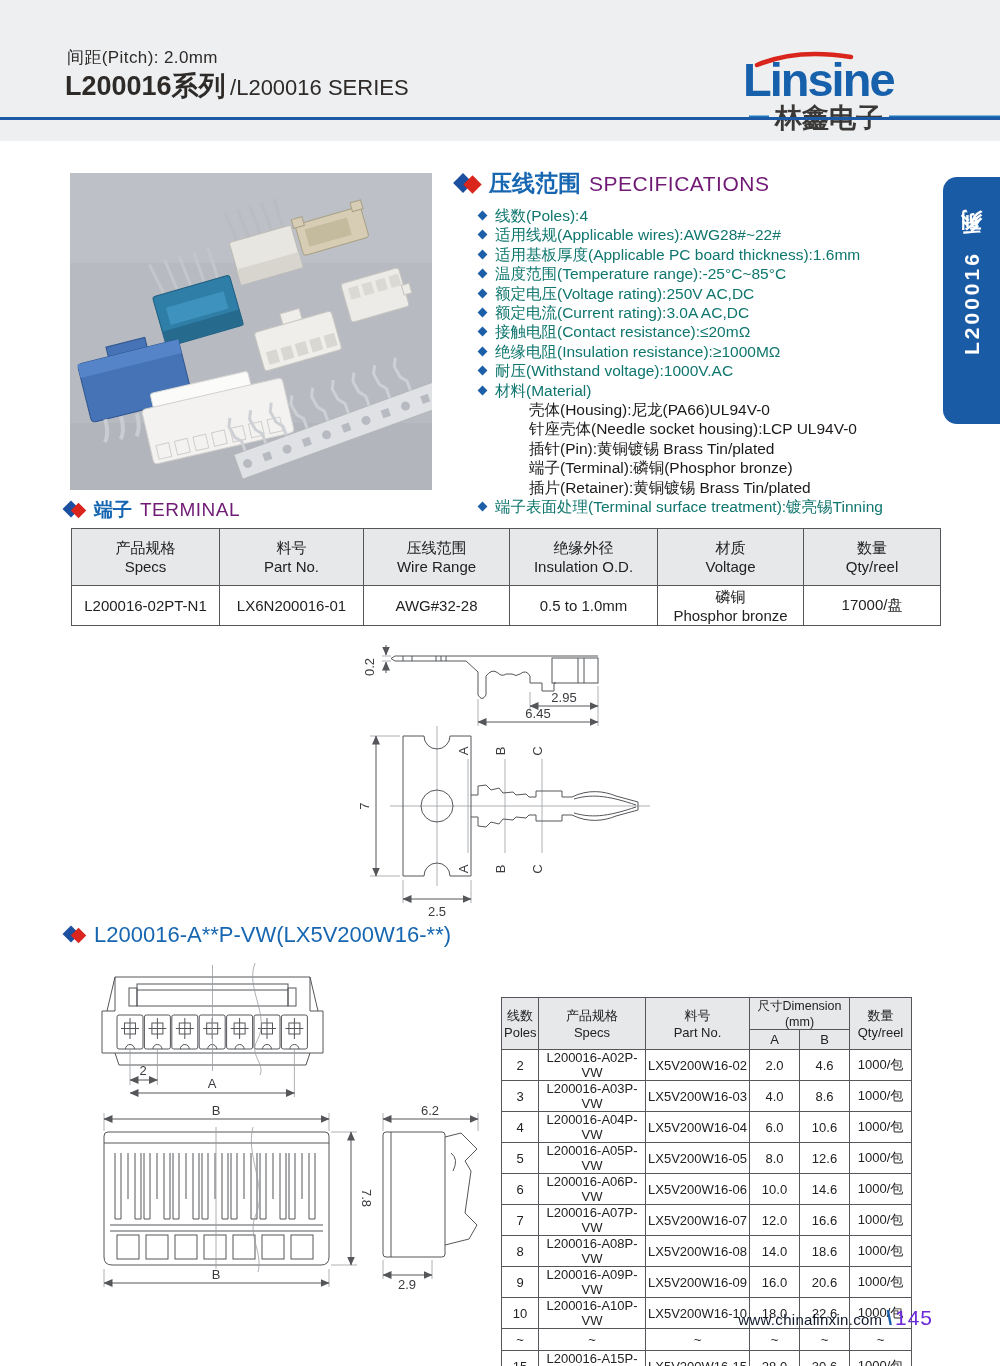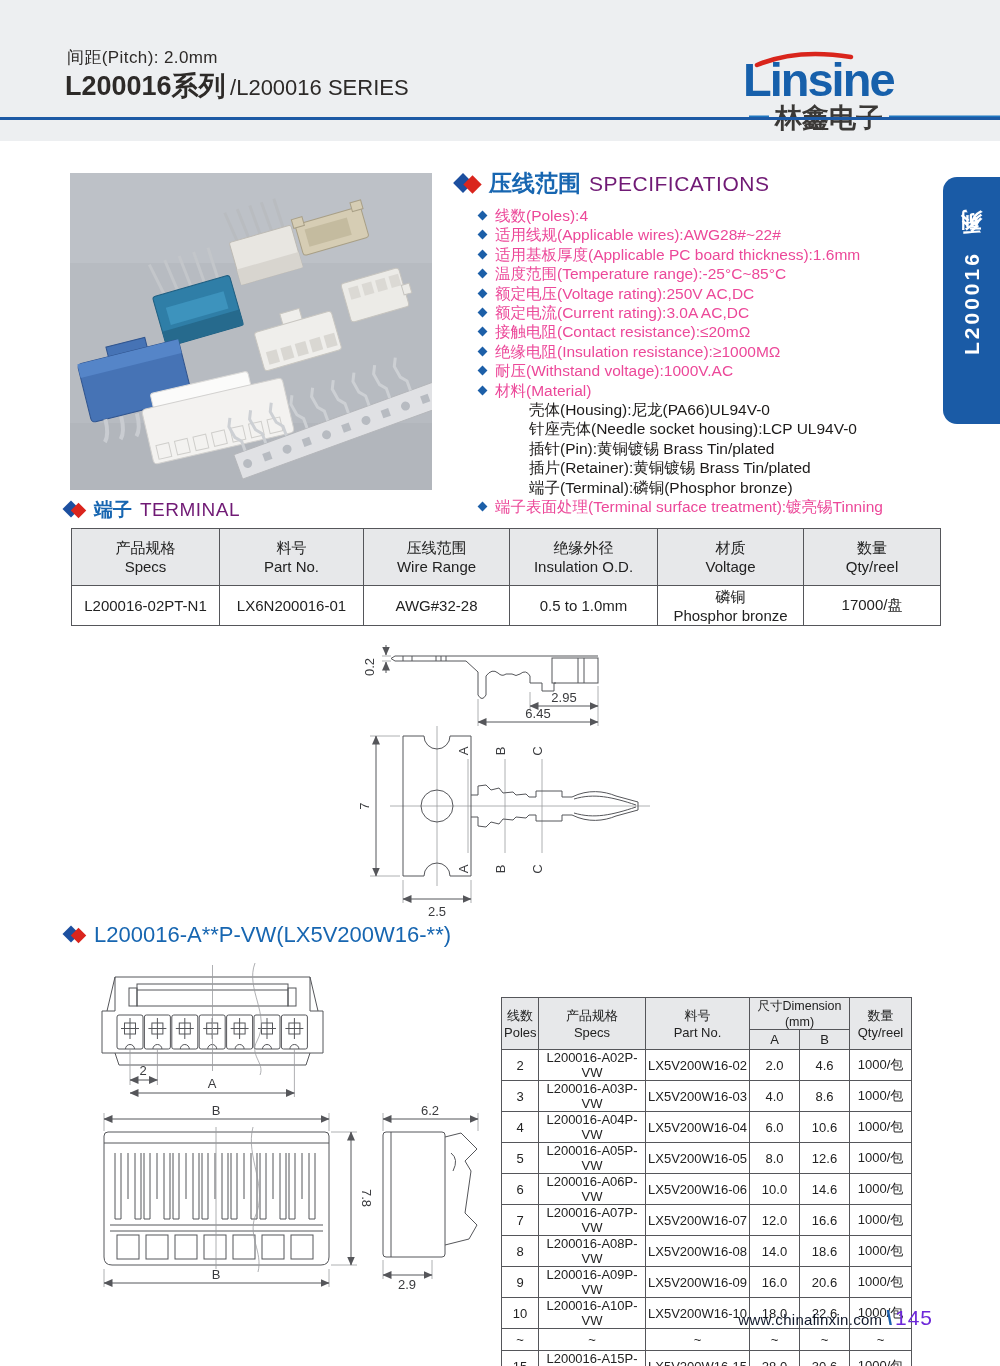--- a/index.html
+++ b/index.html
@@ -32,21 +32,21 @@
   .dia-icon.small::before { left:1px; top:3px; width:12px; height:12px; }
   .dia-icon.small::after  { left:9px;  top:5px; width:11px; height:11px; }
   .t-zh { font-size:23px; font-weight:700; color:#1766b1; margin:0 8px 0 4px; }
   .t-en { font-size:21px; color:#701a75; letter-spacing:.5px; }
   .t-zh.sm { font-size:19px; } .t-en.sm { font-size:19px; }
   .t-one { font-size:22px; color:#1766b1; margin-left:4px; }
 
   
   .specs-block { position:absolute; left:455px; top:168px; width:484px; }
   .spec-list { margin:7px 0 0 24px; }
-  .spec-item { display:flex; font-size:15.5px; line-height:19.4px; color:#ec4899; }
+  .spec-item { display:flex; font-size:15.5px; line-height:19.4px; color:#0f766e; }
   .spec-item .blt { flex:none; width:7px; height:7px; background:#1c5fa8; transform:rotate(45deg); margin:6px 9px 0 0; }
   .spec-sub { margin-left:50px; font-size:15.5px; line-height:19.4px; color:#1c1a19; }
 
   .terminal-head { position:absolute; left:64px; top:497px; }
   .series-head  { position:absolute; left:64px; top:922px; }
 
   
   .tbl { border-collapse:collapse; table-layout:fixed; position:absolute; }
   .tbl td { border:1px solid #55565a; text-align:center; vertical-align:middle; color:#222; padding:0 2px; }
   .tbl .hd { background:#e7e8ea; }
@@ -250,22 +250,22 @@
           <span class="blt"></span>
           <span>耐压(Withstand voltage):1000V.AC</span>
         </div>
       <div class="spec-item">
           <span class="blt"></span>
           <span>材料(Material)</span>
         </div>
       <div class="spec-sub">壳体(Housing):尼龙(PA66)UL94V-0</div>
       <div class="spec-sub">针座壳体(Needle socket housing):LCP UL94V-0</div>
       <div class="spec-sub">插针(Pin):黄铜镀锡 Brass Tin/plated</div>
+      <div class="spec-sub">端子(Terminal):磷铜(Phosphor bronze)</div>
       <div class="spec-sub">插片(Retainer):黄铜镀锡 Brass Tin/plated</div>
-      <div class="spec-sub">端子(Terminal):磷铜(Phosphor bronze)</div>
       <div class="spec-item">
           <span class="blt"></span>
           <span>端子表面处理(Terminal surface treatment):镀亮锡Tinning</span>
         </div>
     </div>
   </div>
 
   <div class="terminal-head sec-title">
     <span class="dia-icon small"></span>
     <span class="t-zh sm">端子</span>

